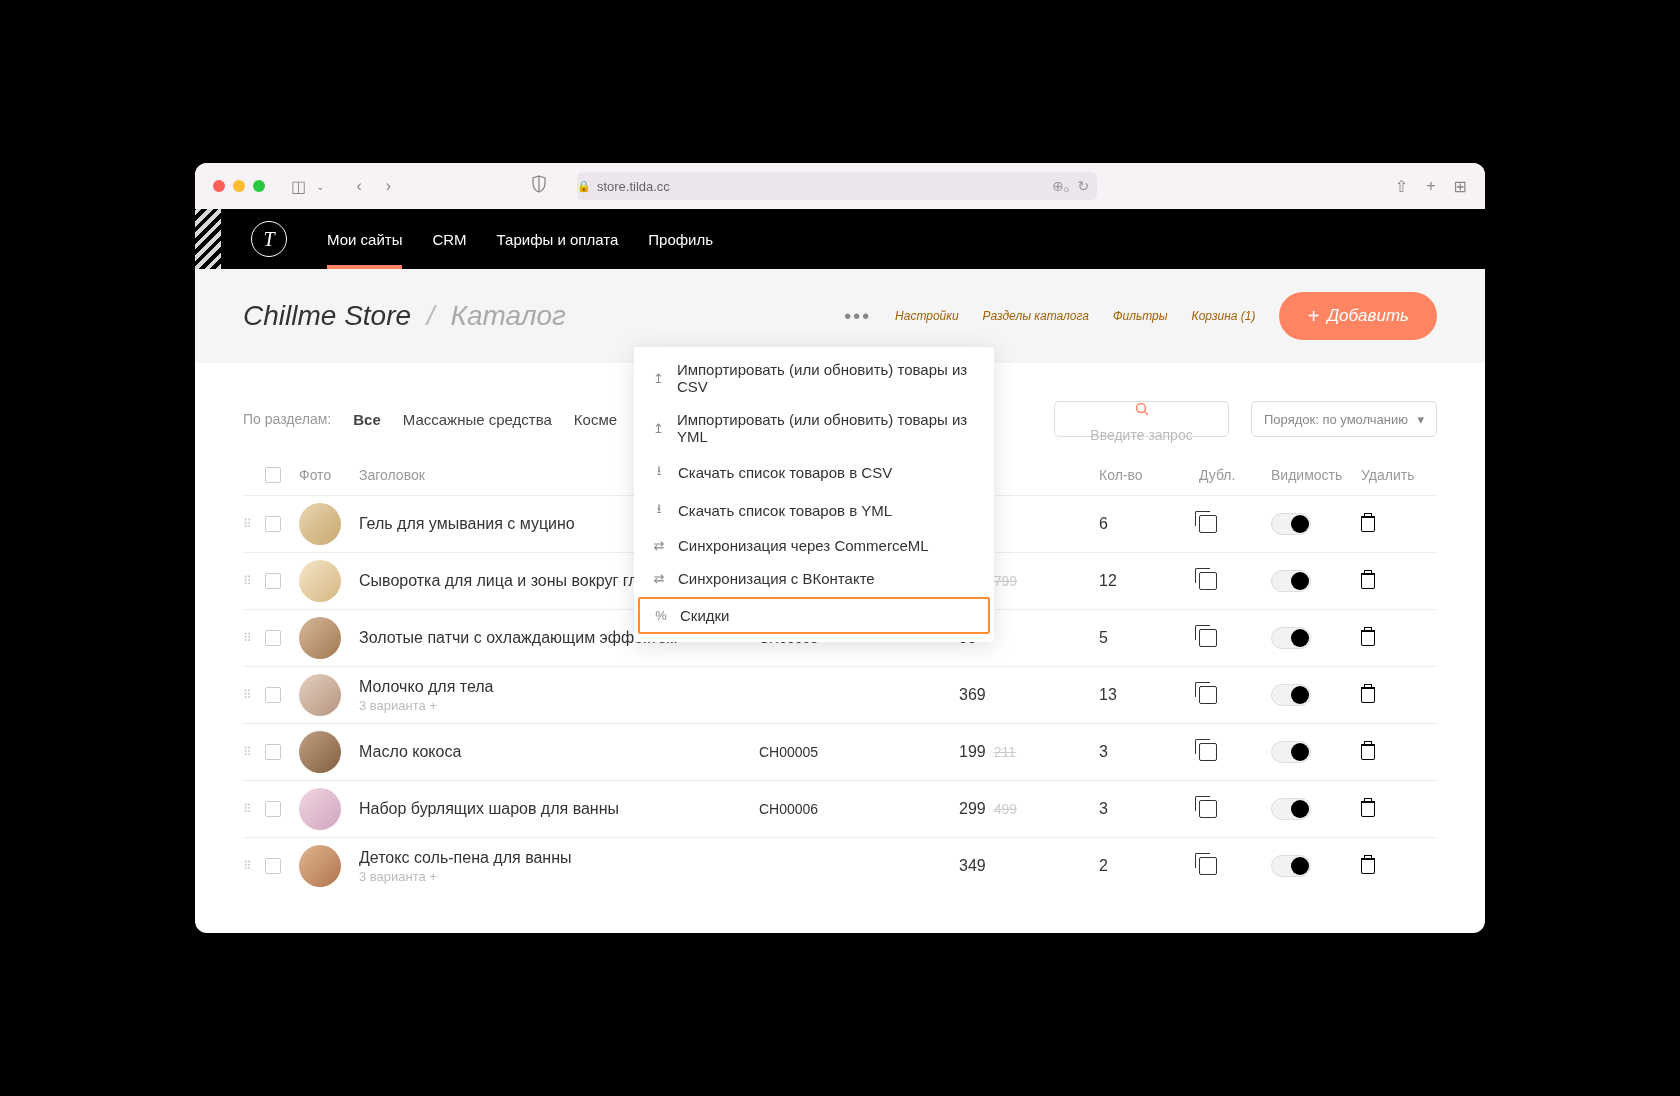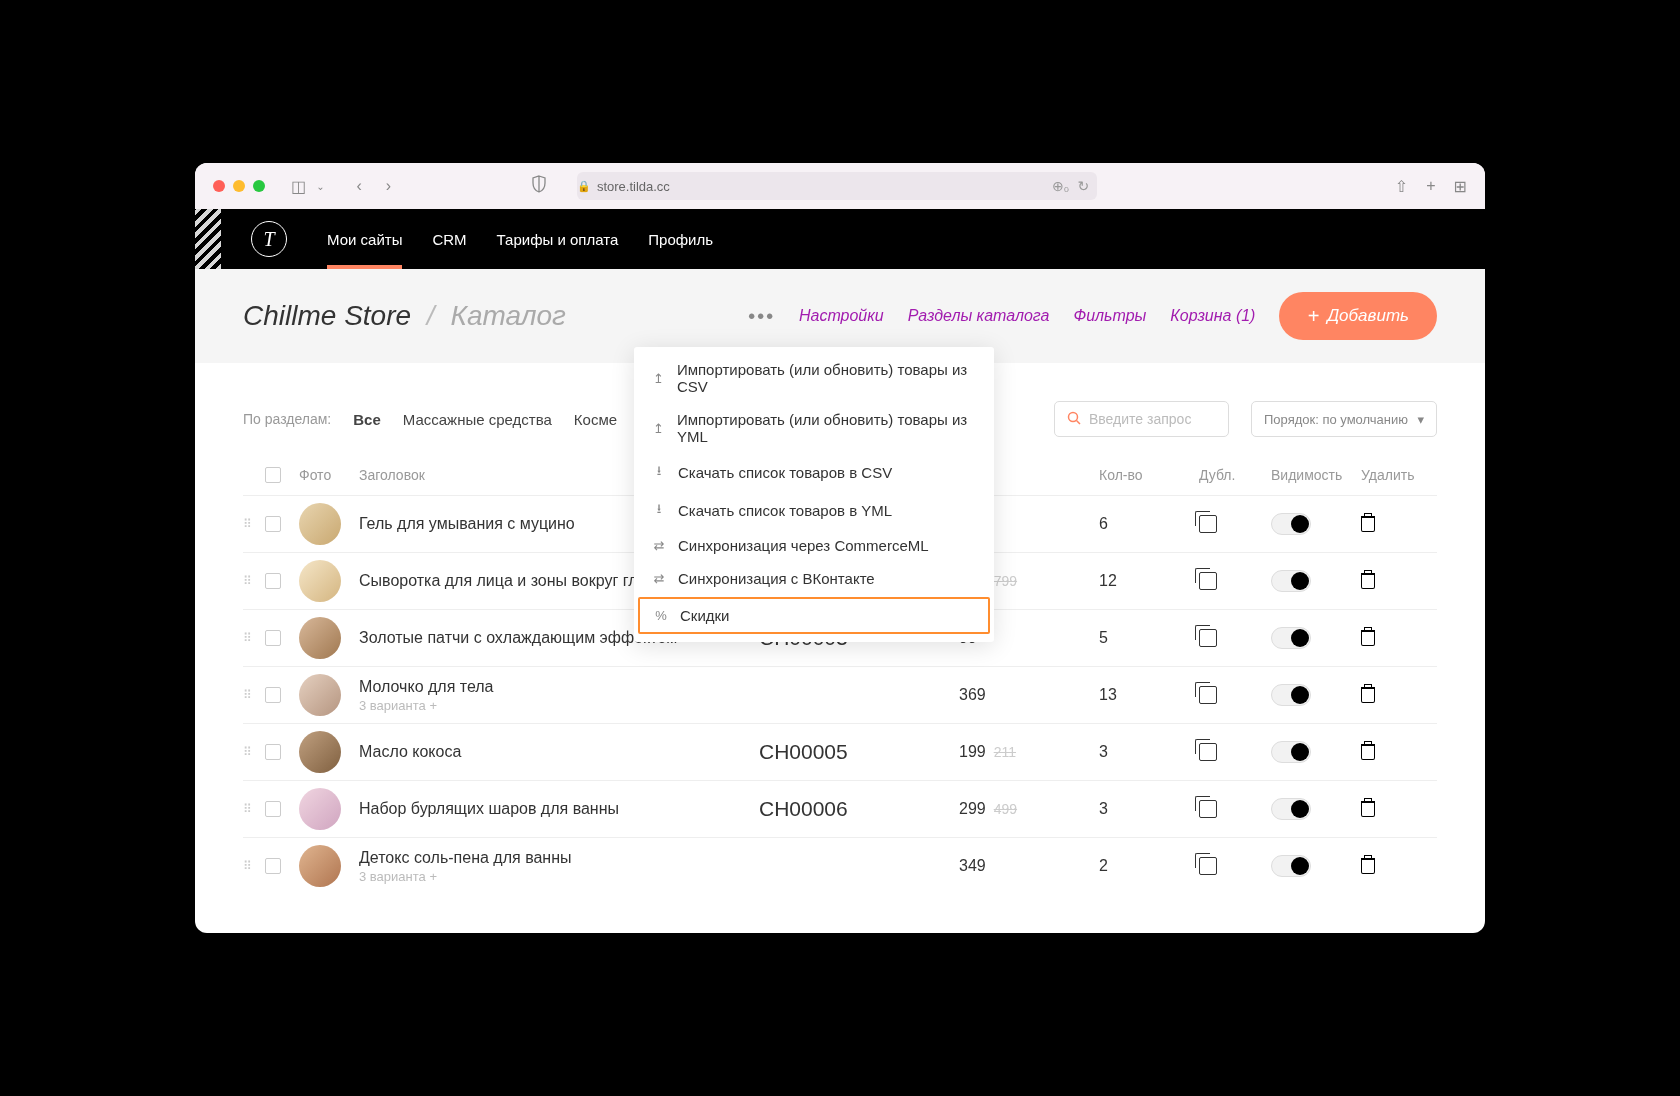--- a/index.html
+++ b/index.html
@@ -105,21 +105,21 @@
   background: #f5f5f5;
   display: flex;
   align-items: center;
   padding: 0 48px;
   font-style: italic;
 }
 .breadcrumb { font-size: 28px; font-weight: 300; color: #333; }
 .breadcrumb .slash { color: #bbb; margin: 0 8px; }
 .breadcrumb .crumb2 { color: #aaa; }
 .header-actions { display: flex; align-items: center; gap: 24px; margin-left: auto; }
-.header-link { font-size: 16px; color: #a21caf; cursor: pointer; }
+.header-link { font-size: 12px; color: #a16207; cursor: pointer; }
 .more-dots { font-size: 20px; letter-spacing: 2px; color: #888; cursor: pointer; }
 .add-btn {
   background: #ff8562;
   color: #fff;
   padding: 14px 28px;
   border-radius: 28px;
   font-size: 17px;
   cursor: pointer;
   display: flex;
   align-items: center;
@@ -148,20 +148,21 @@
   width: 175px;
   height: 36px;
   border: 1px solid #ddd;
   border-radius: 5px;
   display: flex;
   align-items: center;
   padding: 0 12px;
   gap: 8px;
   color: #bbb;
   font-size: 14px;
+  flex-direction: column;
 }
 .sort-select {
   width: 186px;
   height: 36px;
   border: 1px solid #ddd;
   border-radius: 5px;
   display: flex;
   align-items: center;
   justify-content: space-between;
   padding: 0 12px;
@@ -216,21 +217,21 @@
   background: linear-gradient(135deg, #e8d5b0, #c9a870);
 }
 .thumb.t2 { background: linear-gradient(135deg, #f5e6c8, #d4b580); }
 .thumb.t3 { background: linear-gradient(135deg, #d8b89a, #a07850); }
 .thumb.t4 { background: linear-gradient(135deg, #e5d0c0, #b59580); }
 .thumb.t5 { background: linear-gradient(135deg, #c0a080, #806040); }
 .thumb.t6 { background: linear-gradient(135deg, #f0d5e0, #d0a5c0); }
 .thumb.t7 { background: linear-gradient(135deg, #e0b590, #b07550); }
 .title-cell { display: flex; flex-direction: column; gap: 2px; }
 .variants { font-size: 13px; color: #bbb; }
-.sku-cell { font-size: 21px; color: #333; }
+.sku-cell { font-size: 14px; color: #333; }
 .price-cell { display: flex; gap: 8px; align-items: baseline; }
 .price-old { color: #ccc; text-decoration: line-through; font-size: 14px; }
 .dup-icon {
   width: 18px; height: 18px;
   border: 1.5px solid #333;
   border-radius: 2px;
   position: relative;
   cursor: pointer;
 }
 .dup-icon::before {

